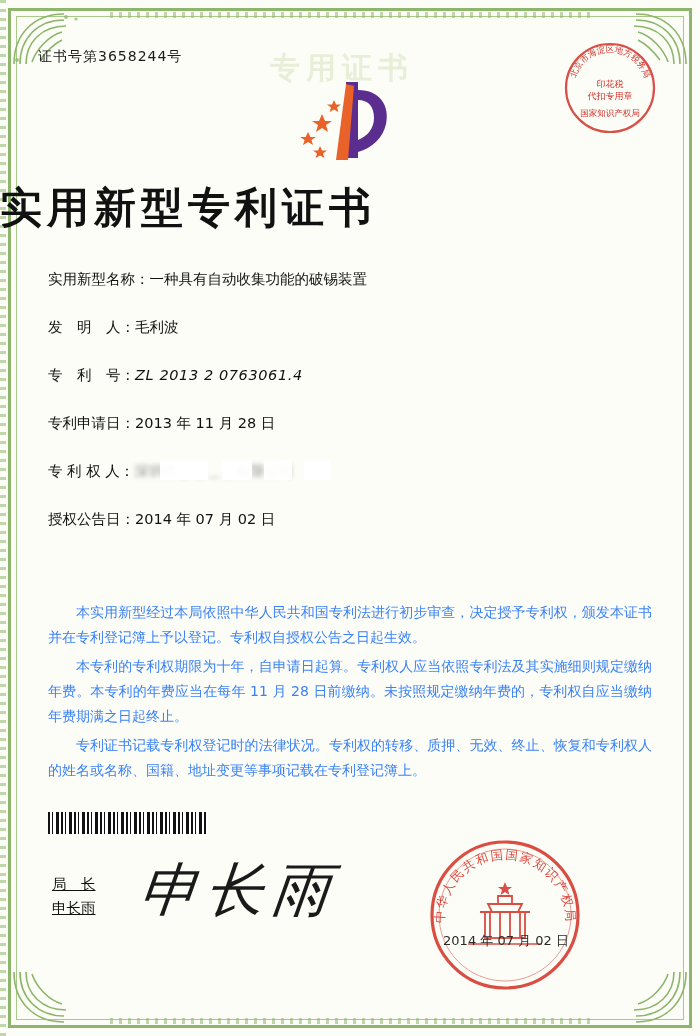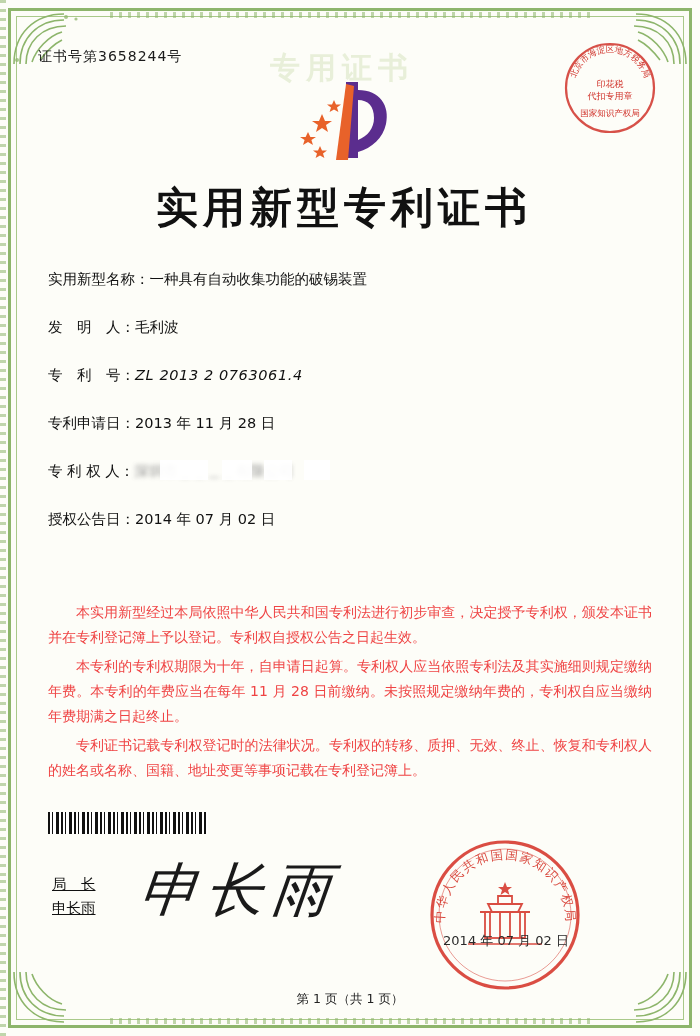--- a/index.html
+++ b/index.html
@@ -107,21 +107,20 @@
     position: absolute;
     right: 42px; top: 40px;
     width: 96px; height: 96px;
   }
 
   
   .title {
     position: absolute;
     left: 0; top: 180px;
     width: 688px;
-    text-align: center;
     font-size: 42px;
     font-weight: bold;
     letter-spacing: 5px;
     color: #111;
     font-family: "DejaVu Sans", sans-serif;
   }
 
   
   .fields {
     position: absolute;
@@ -162,21 +161,21 @@
   }
 
   
   .body-text {
     position: absolute;
     left: 48px;
     top: 600px;
     width: 604px;
     font-size: 14px;
     line-height: 25px;
-    color: #ef4444;
+    color: #3b82f6;
     text-align: justify;
     font-family: "DejaVu Sans", sans-serif;
   }
   .body-text p {
     margin: 0 0 4px 0;
     text-indent: 2em;
   }
 
   
   .barcode {
@@ -393,15 +392,14 @@
         <path d="M70,58 L84,58 L84,66 L70,66 Z"></path>
       </g>
       <g fill="#d63a2f" opacity=".9">
         <polygon points="77,44 79,49 84,49 80,52 81.5,57 77,54 72.5,57 74,52 70,49 75,49"></polygon>
       </g>
       <path d="M40,106 L114,106" stroke="#d63a2f" stroke-width="1.6" opacity=".9"></path>
     </svg>
   </div>
   <div class="seal-date">2014 年 07 月 02 日</div>
 
-  <div class="footer">第 1 页（共 1 页）</div>
 
 </div>
 
 </body></html>

